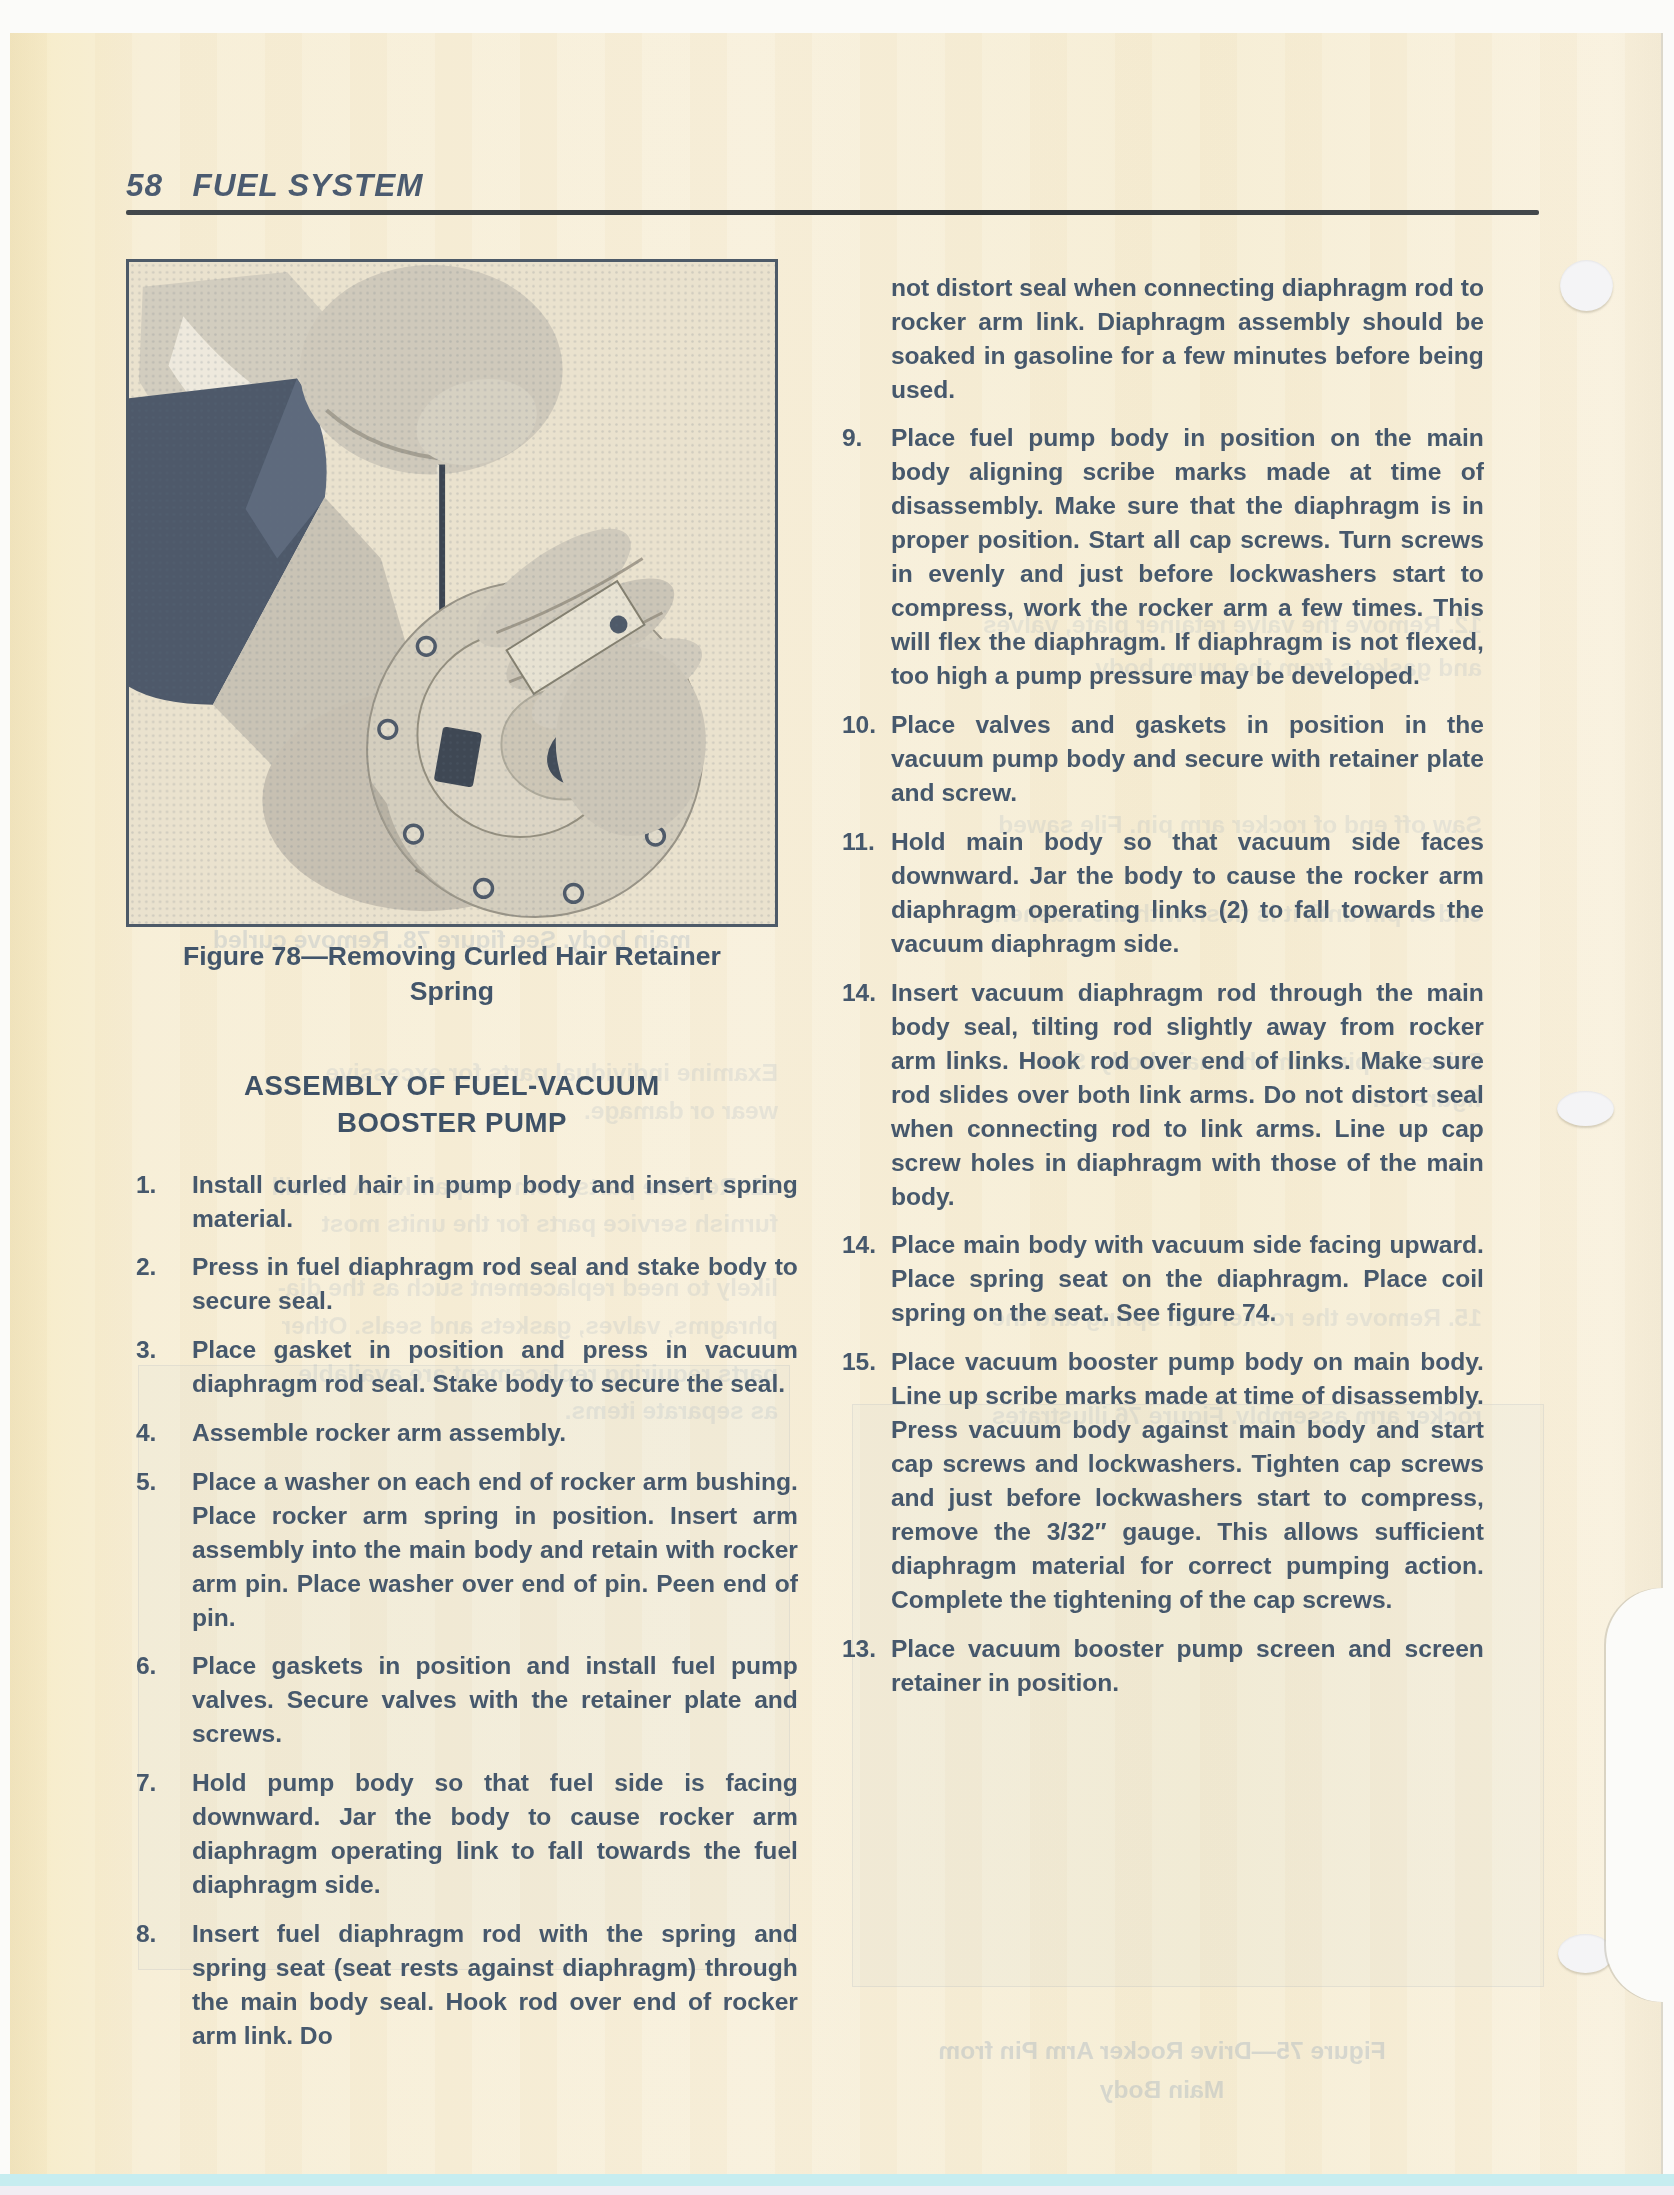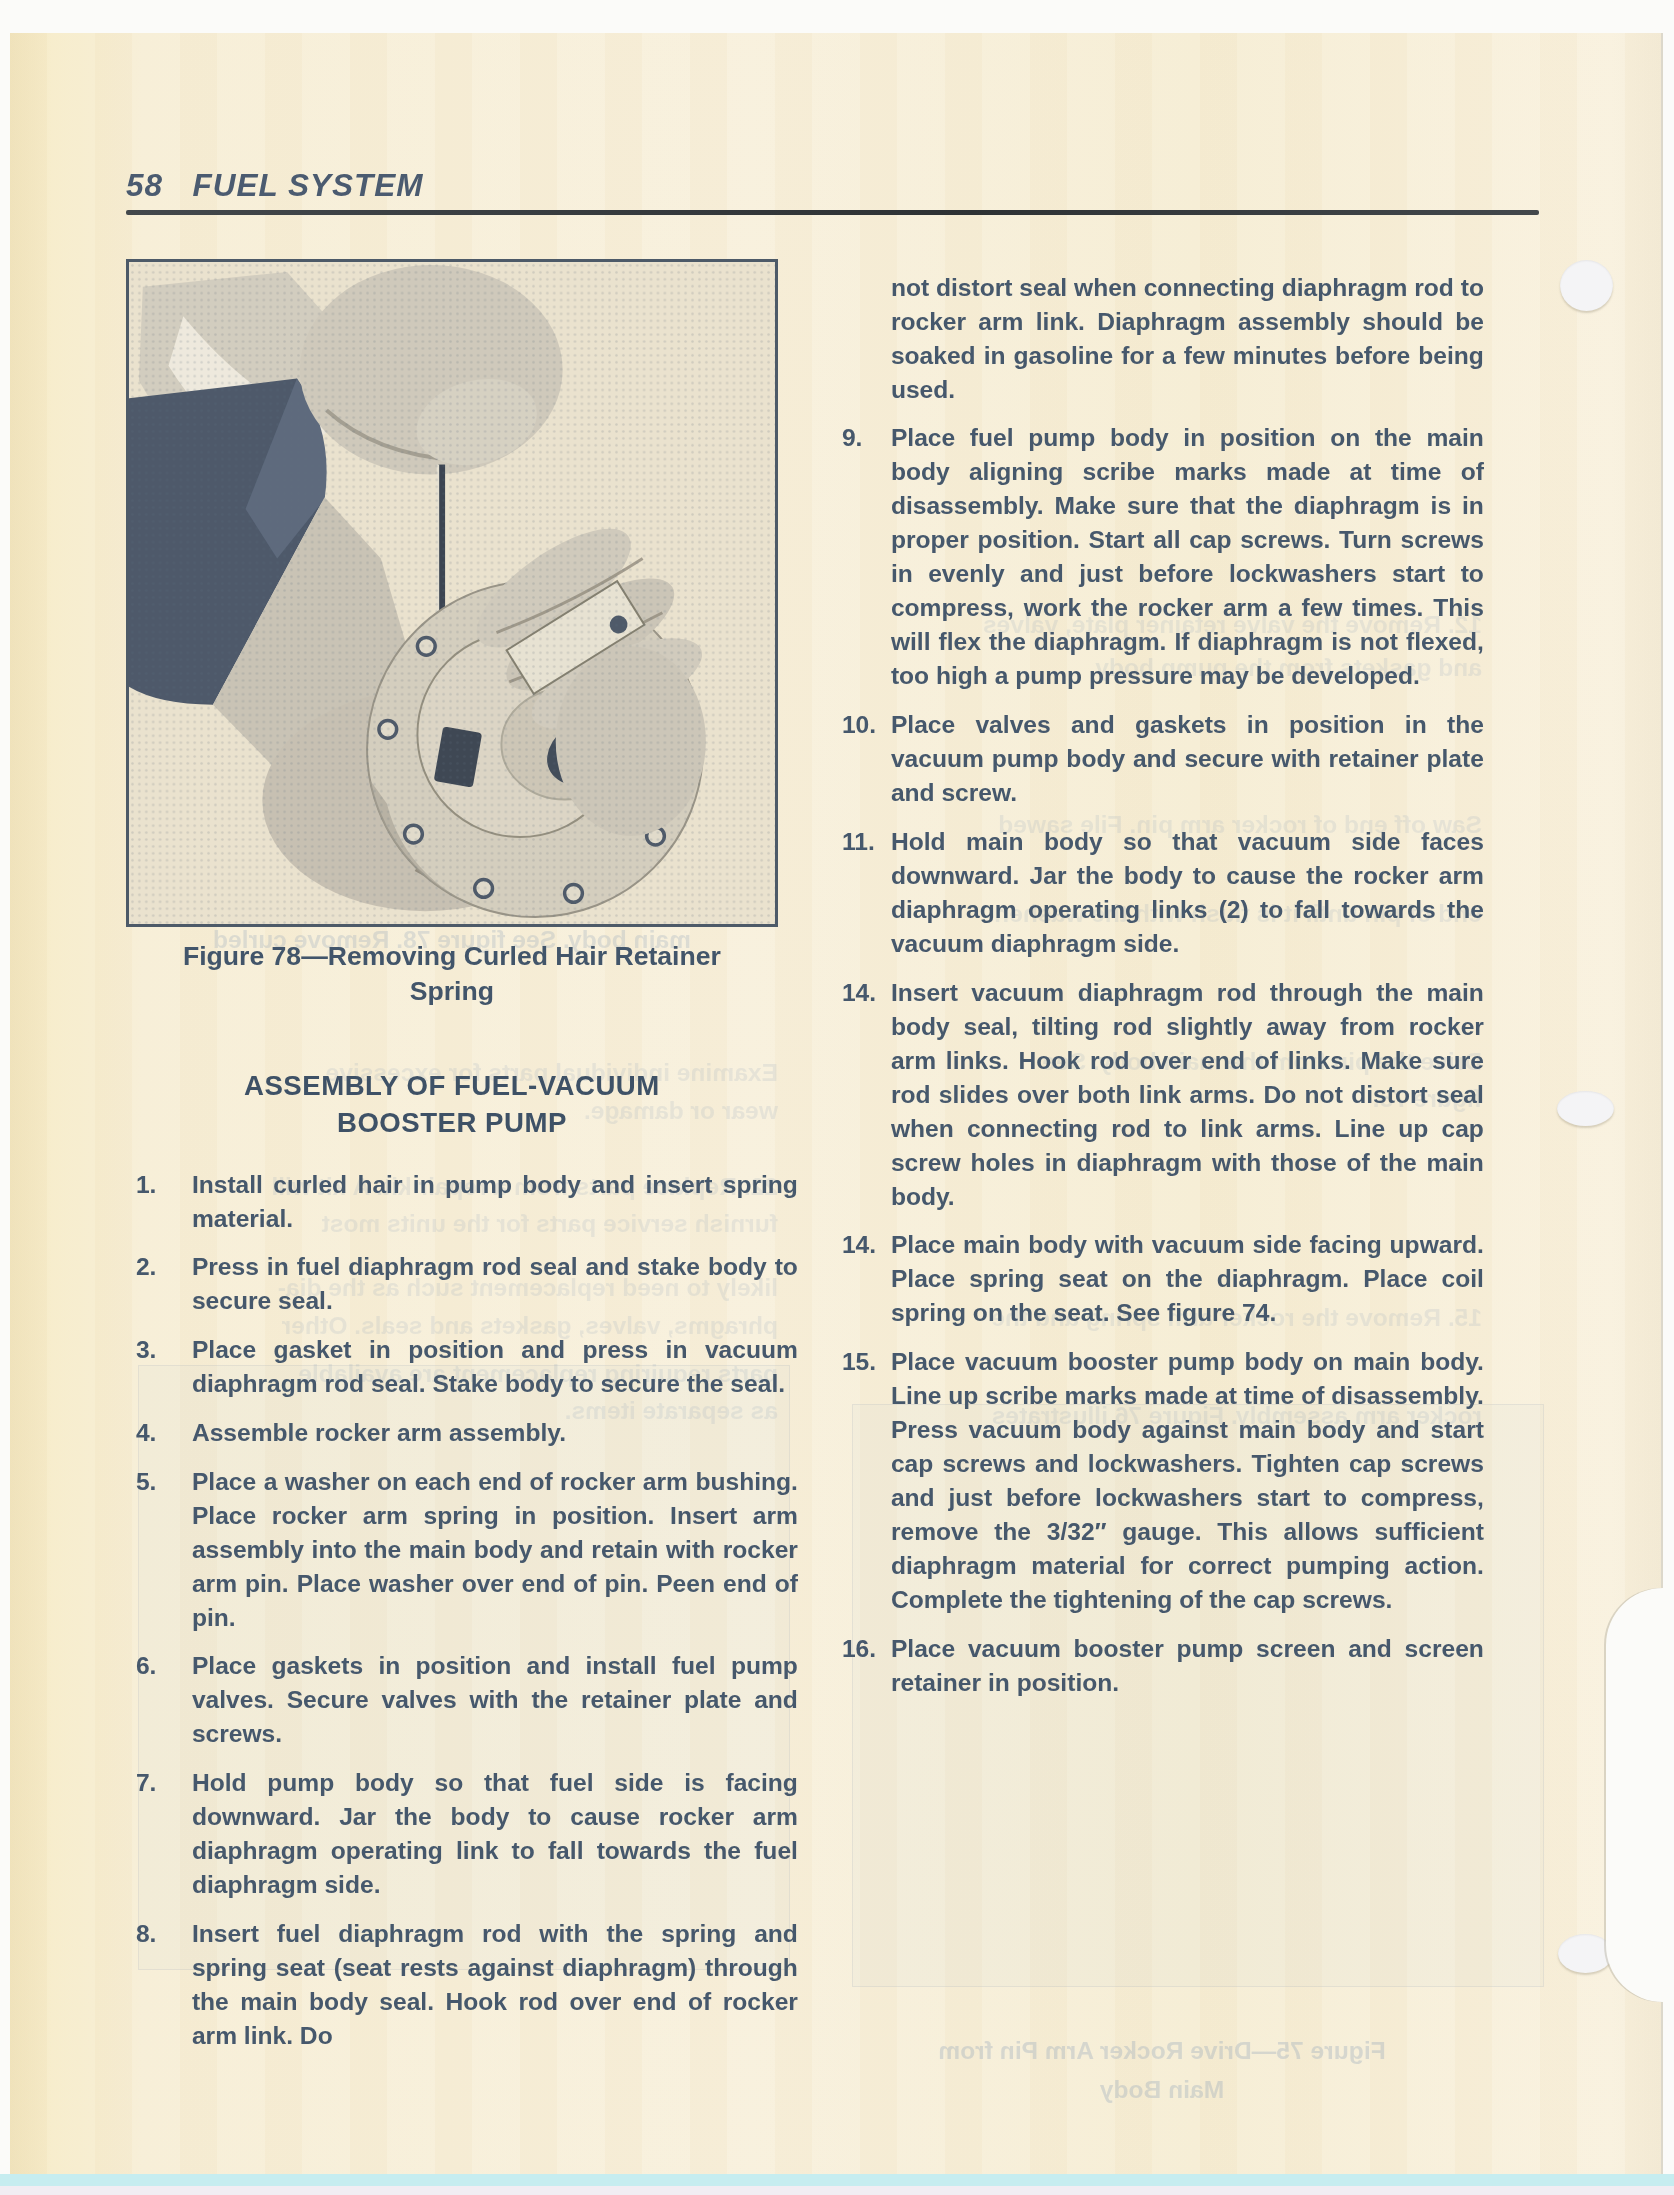--- a/index.html
+++ b/index.html
@@ -237,21 +237,21 @@
           <span class="num">14.</span>
           <span class="txt">Place main body with vacuum side facing upward. Place spring seat on the diaphragm. Place coil spring on the seat. See figure 74.</span>
         </div>
 
         <div class="step">
           <span class="num">15.</span>
           <span class="txt">Place vacuum booster pump body on main body. Line up scribe marks made at time of disassembly. Press vacuum body against main body and start cap screws and lockwashers. Tighten cap screws and just before lockwashers start to compress, remove the 3/32″ gauge. This allows sufficient diaphragm material for correct pumping action. Complete the tightening of the cap screws.</span>
         </div>
 
         <div class="step">
-          <span class="num">16.</span>
+          <span class="num">13.</span>
           <span class="txt">Place vacuum booster pump screen and screen retainer in position.</span>
         </div>
       </div>
   </div>
 
   <div class="abs hole" style="left:1550px;top:227px;width:53px;height:51px;"></div>
   <div class="abs hole" style="left:1547px;top:1058px;width:57px;height:35px;"></div>
   <div class="abs hole" style="left:1548px;top:1901px;width:55px;height:39px;"></div>
   <div class="abs torn"></div>
 

